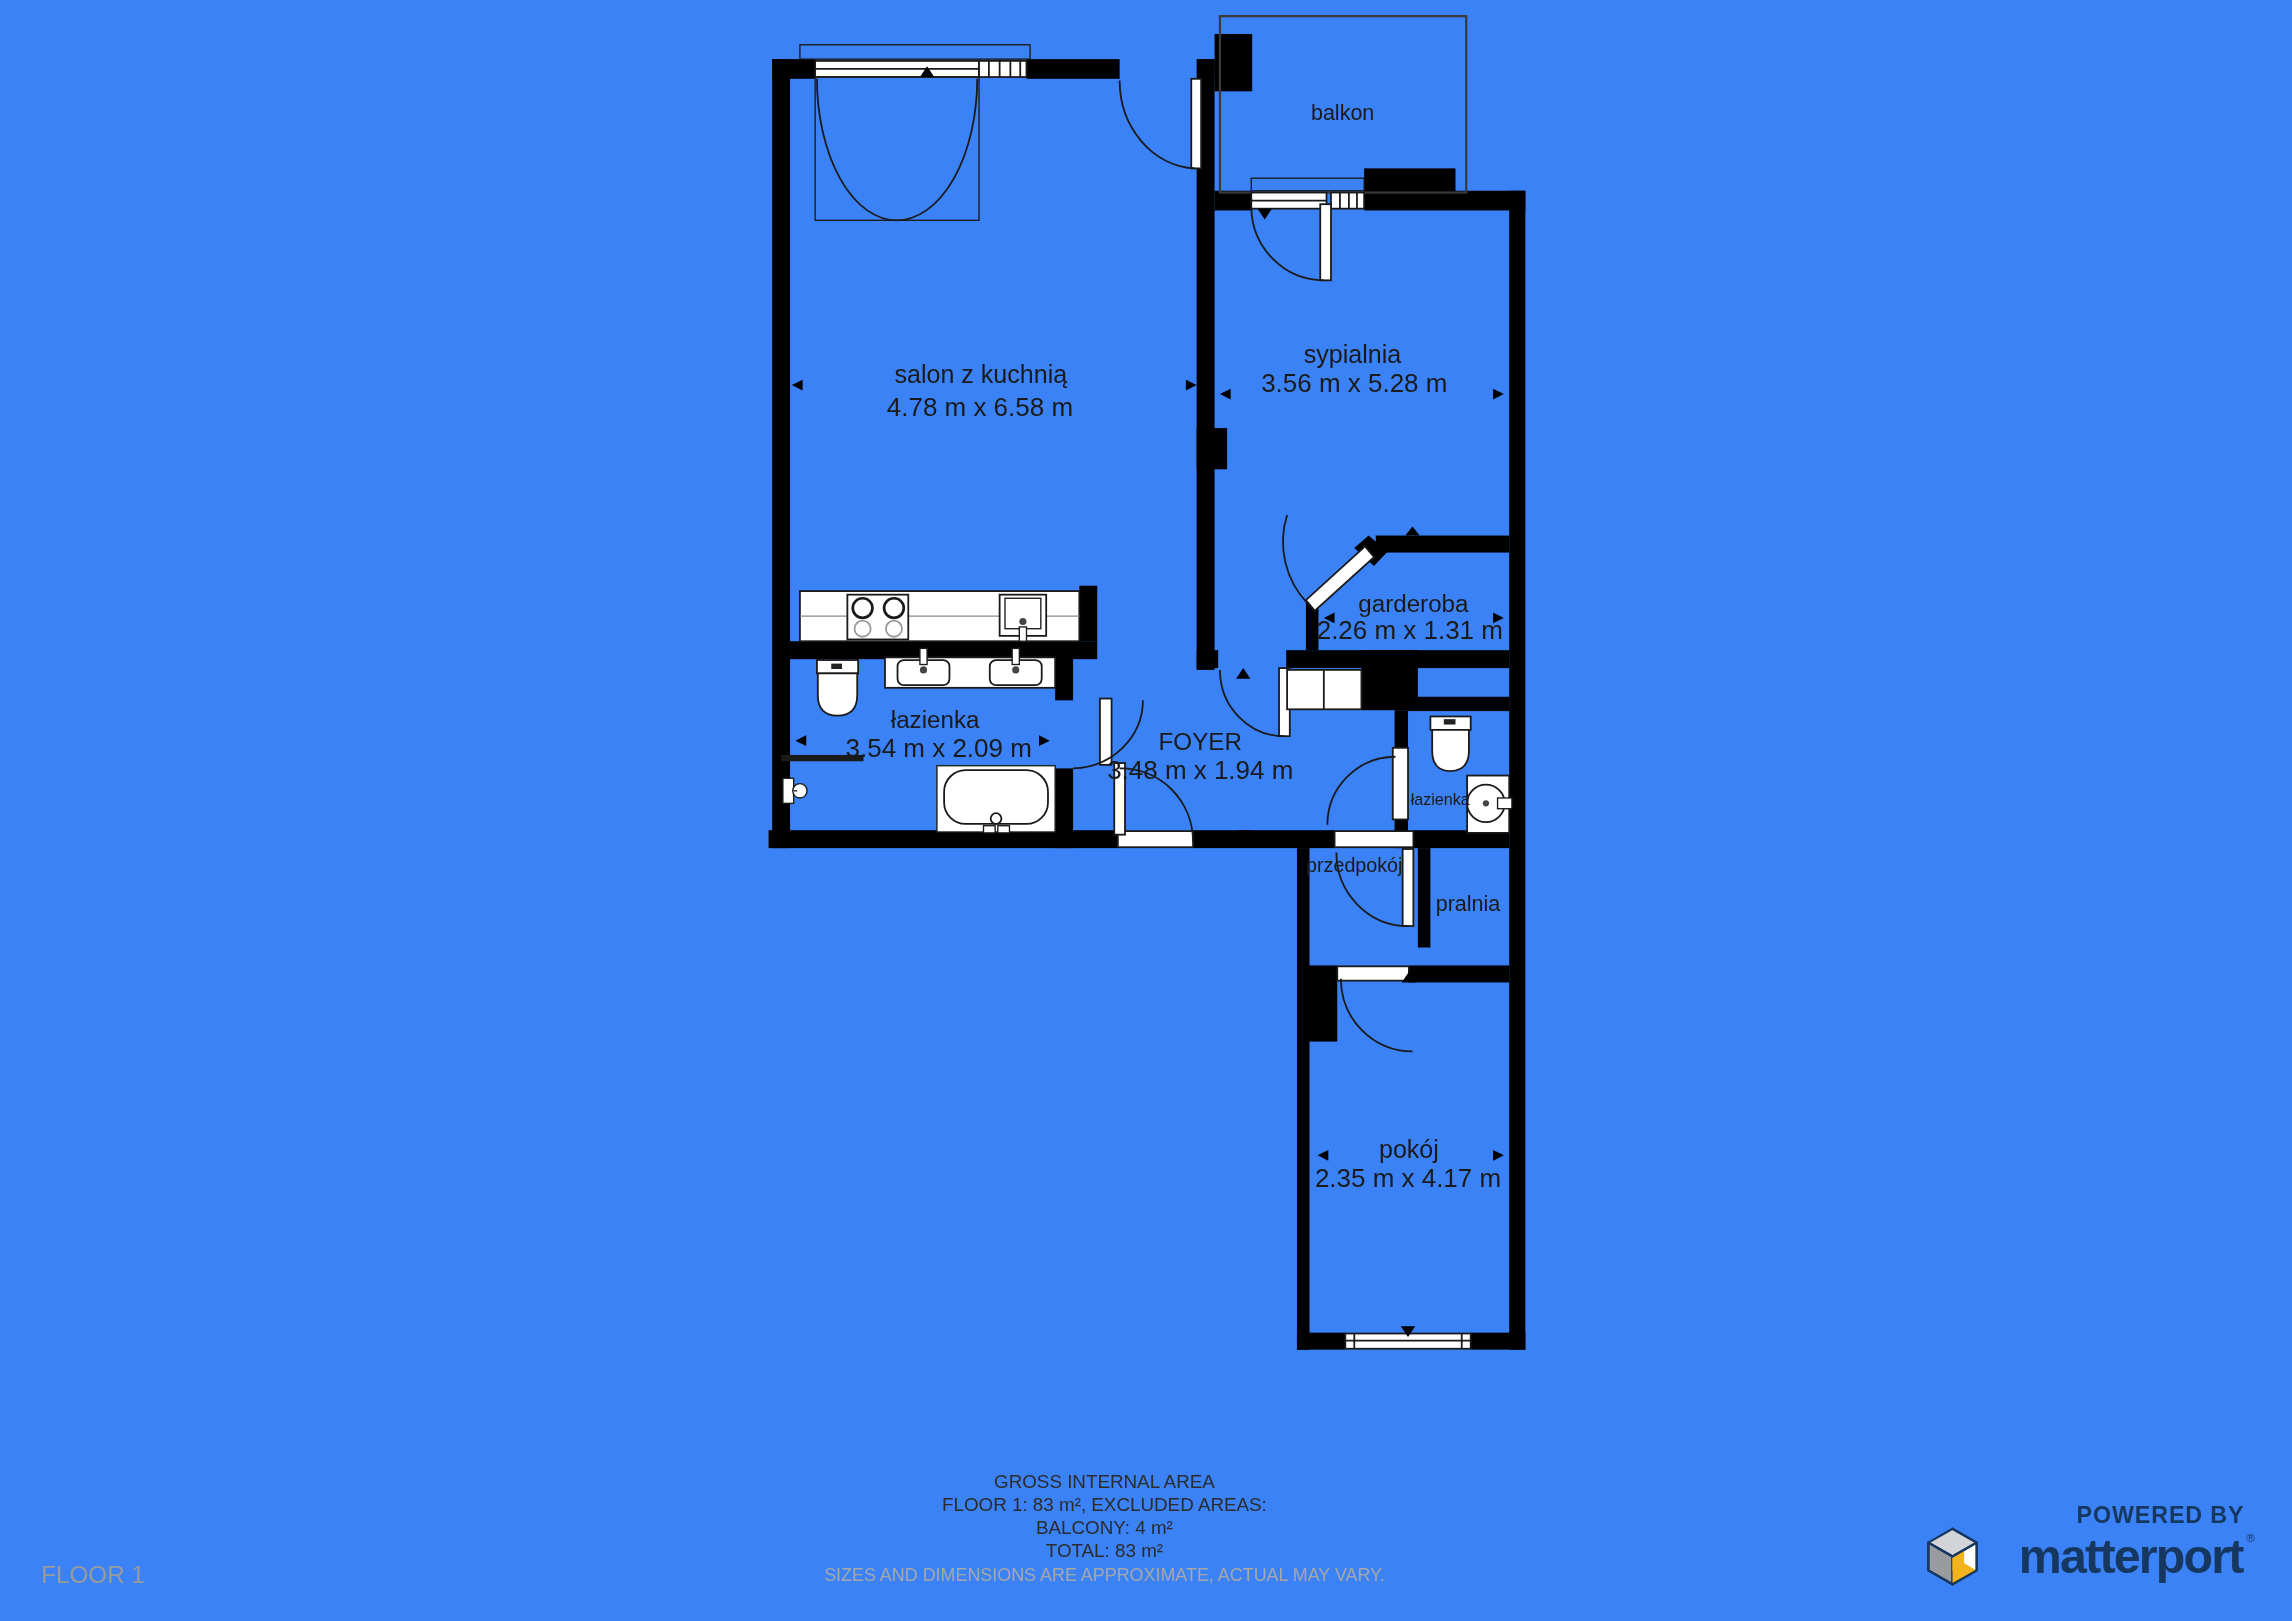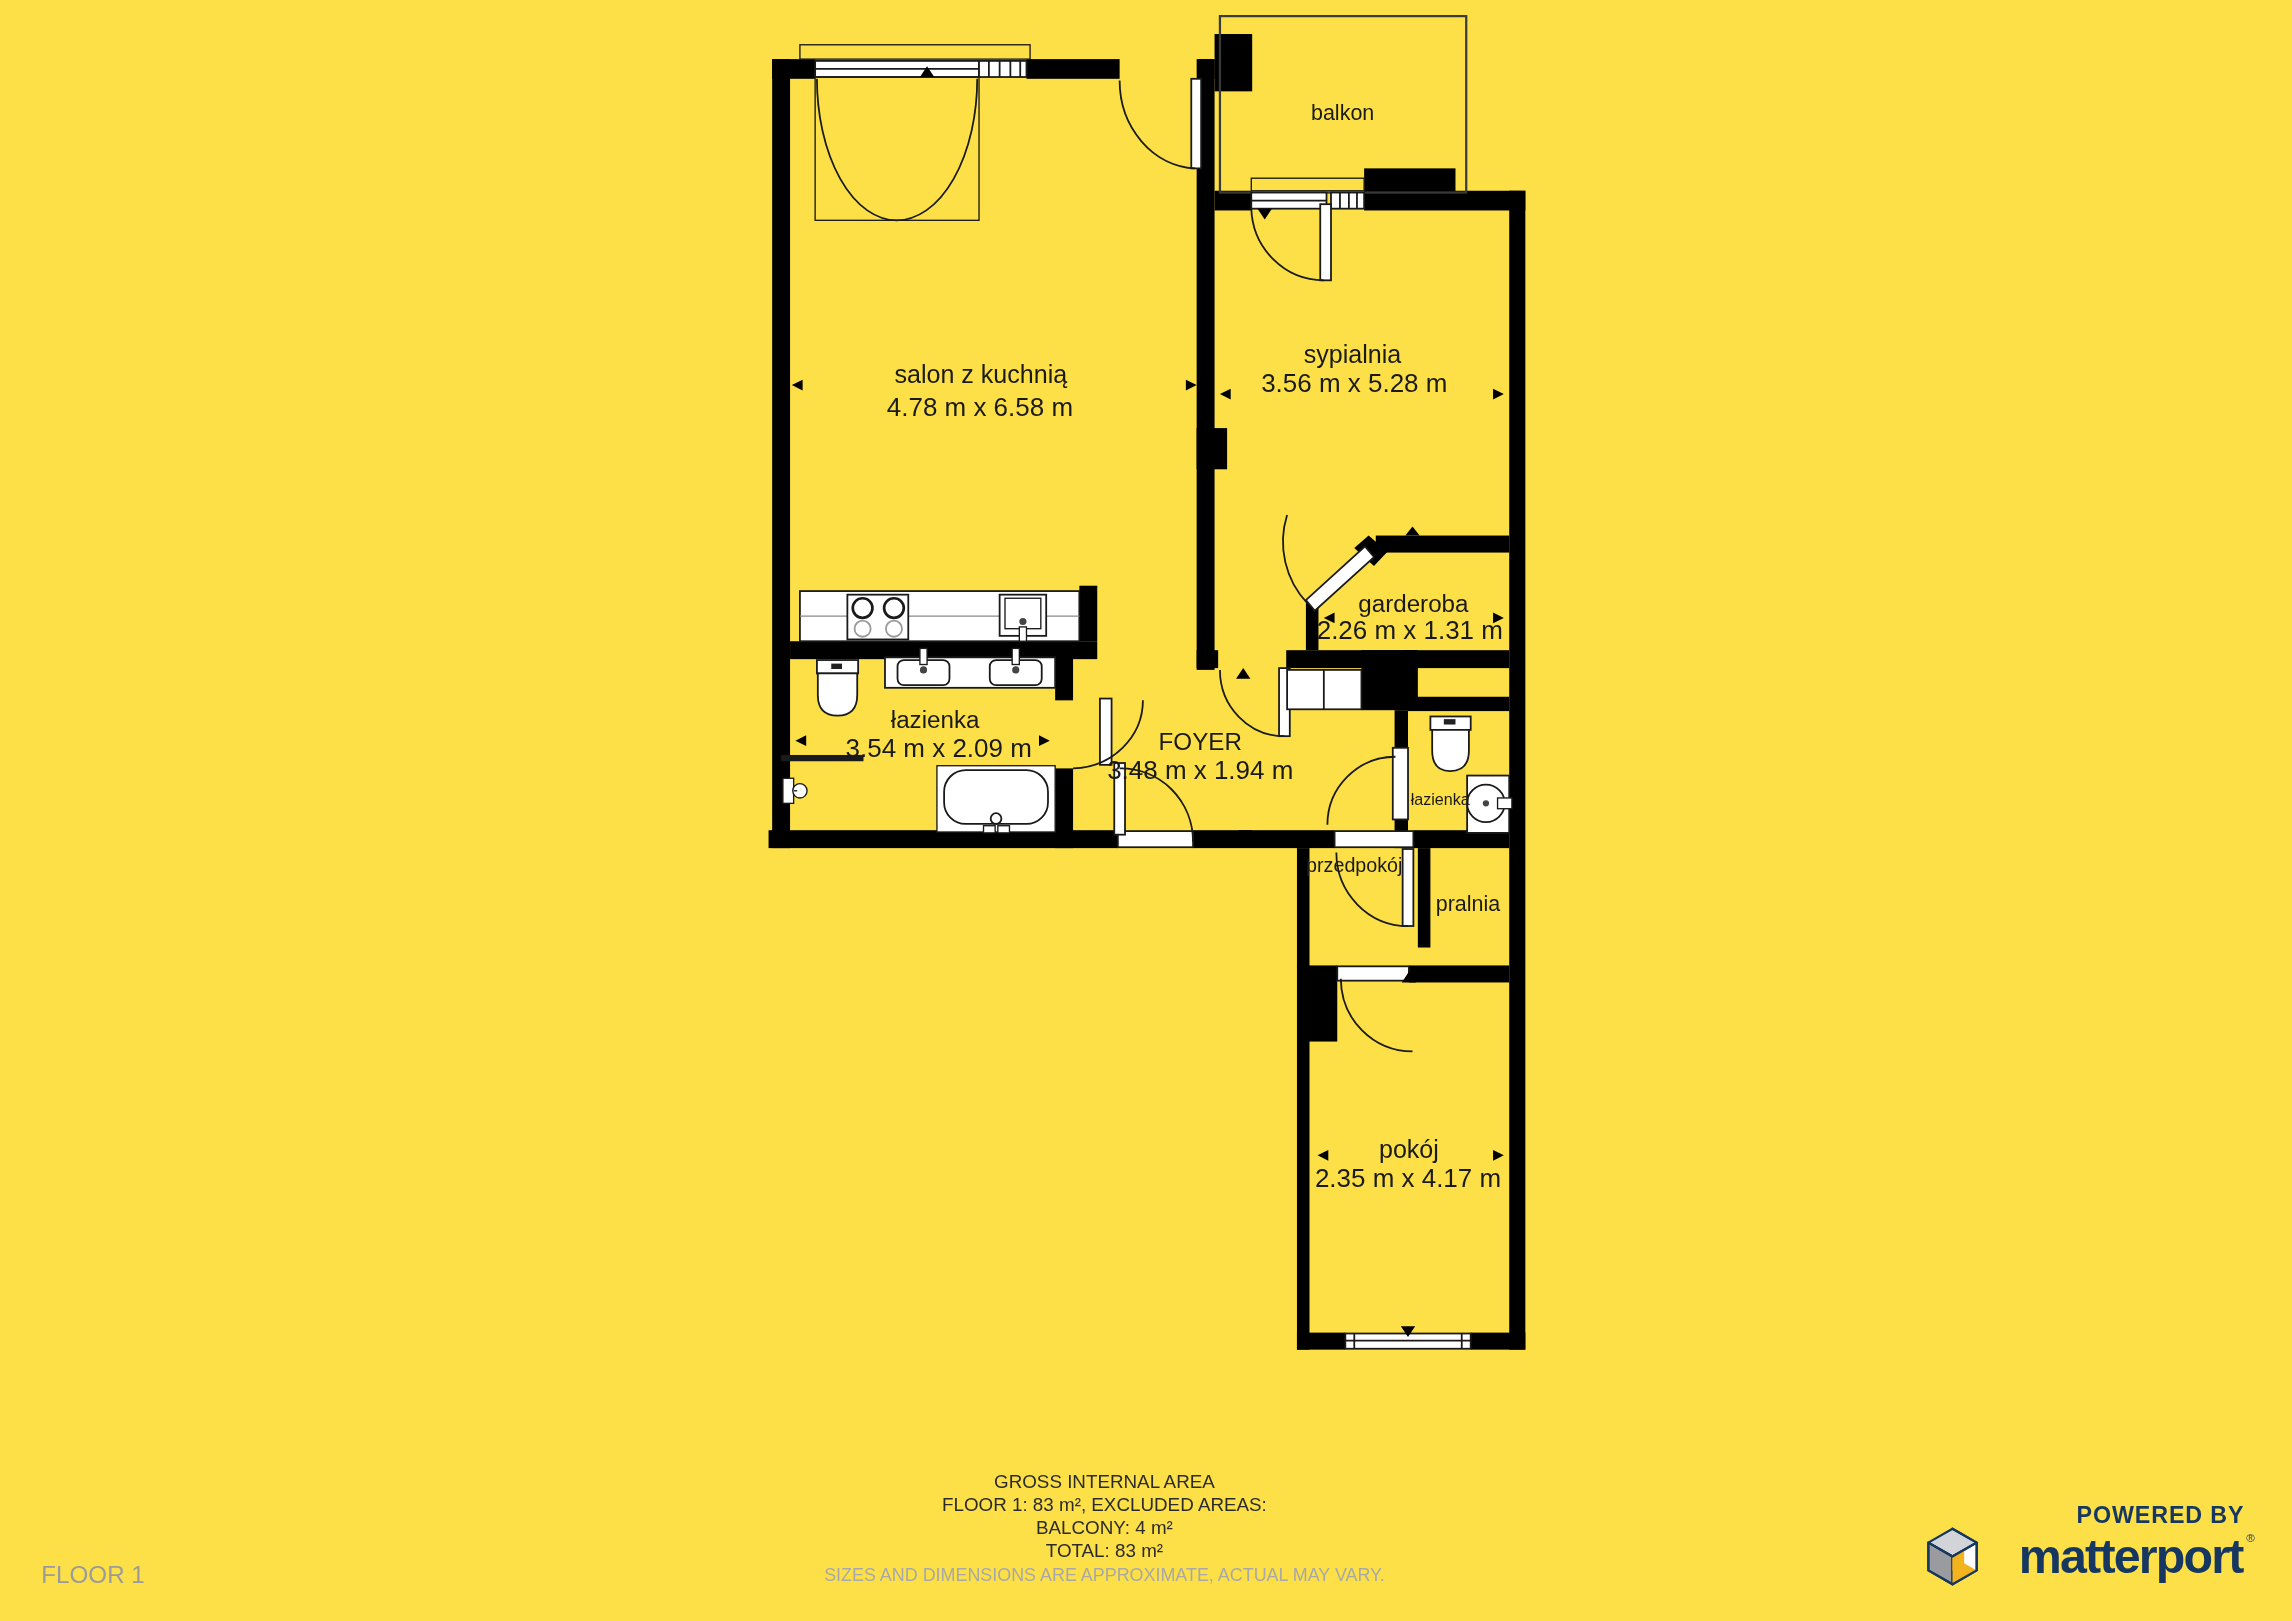--- a/index.html
+++ b/index.html
@@ -1,20 +1,20 @@
 <!DOCTYPE html>
 <html style="font-size:14.3px"><head>
 <meta charset="utf-8">
 <style>
   html, body { margin: 0; padding: 0; background: #ffffff; }
   .page {
     position: relative;
     width: 2293px;
     height: 1621px;
-    background: #fde047;
+    background: #3b82f6;
     font-family: "Liberation Sans", "DejaVu Sans", sans-serif;
     overflow: hidden;
   }
   svg text {
     font-family: "Liberation Sans", "DejaVu Sans", sans-serif;
     fill: #1a1a1a;
   }
   .room-name   { font-size: 28px; }
   .room-dims   { font-size: 29px; }
   .room-name-sm{ font-size: 22px; }

